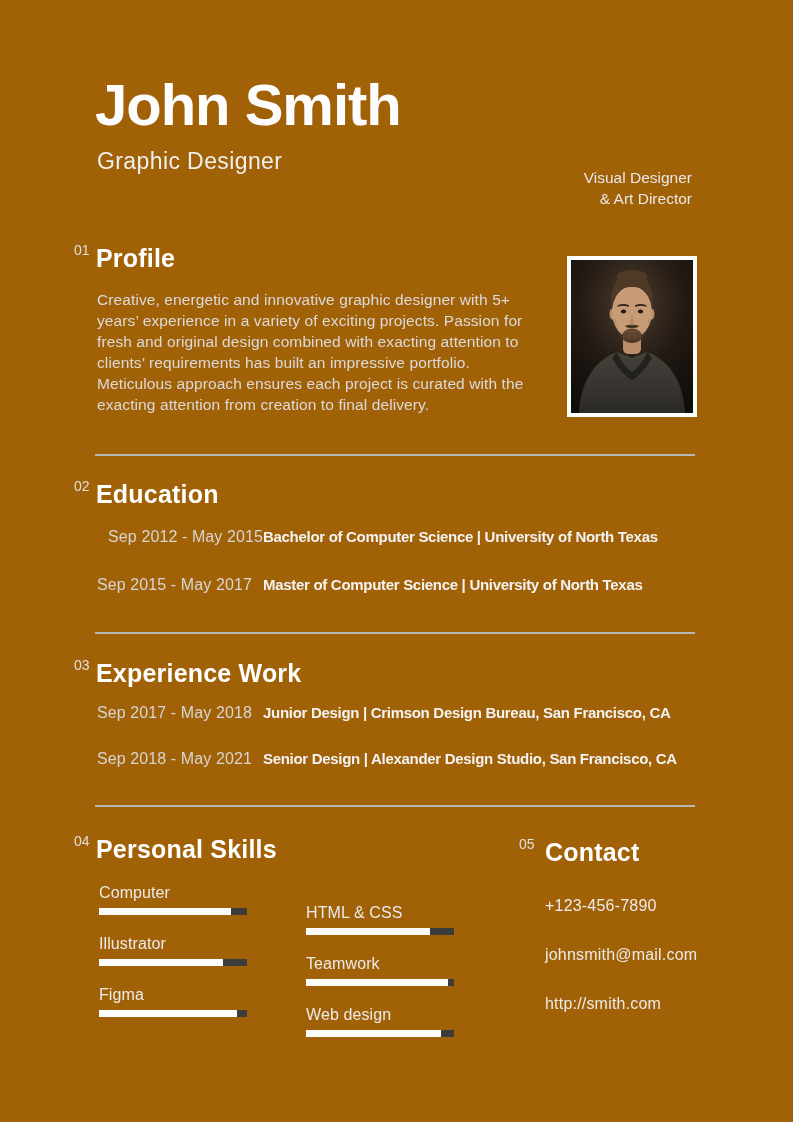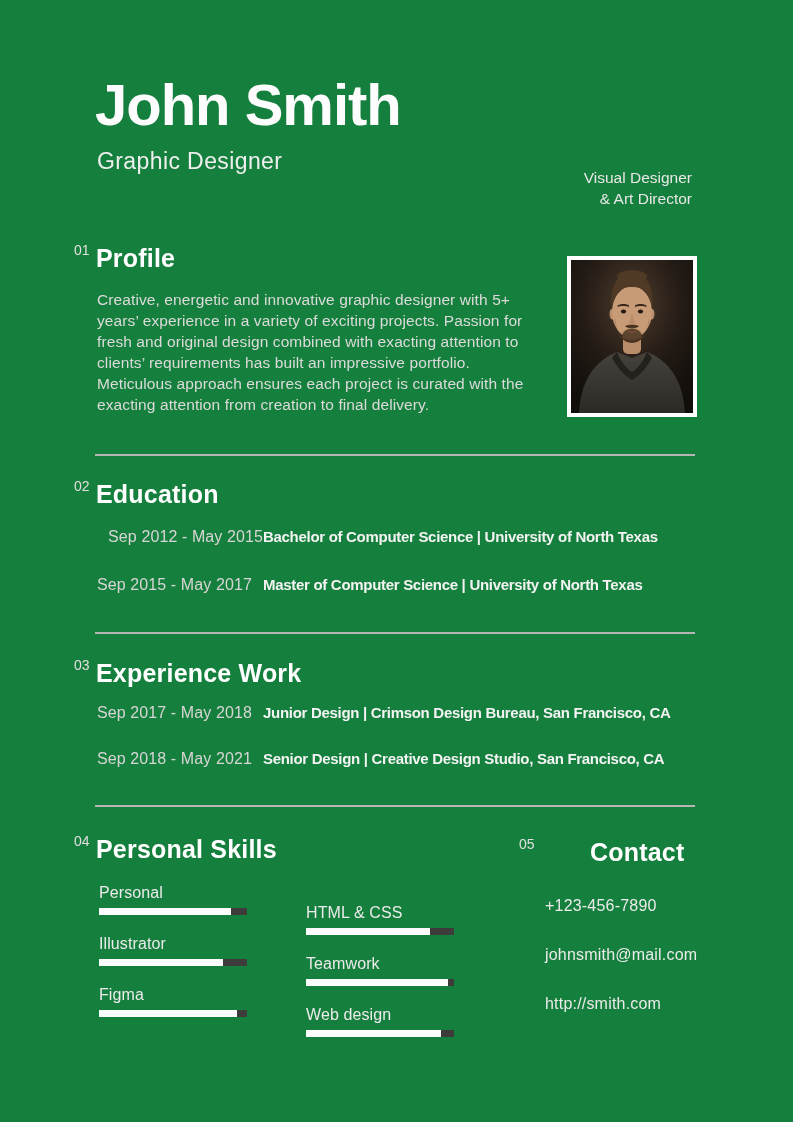--- a/index.html
+++ b/index.html
@@ -1,19 +1,19 @@
 <!DOCTYPE html>
 <html><head>
 <meta charset="utf-8">
 <style>
   * { margin:0; padding:0; box-sizing:border-box; }
   html,body { background:#221f1f; }
   .page {
     position:relative; width:793px; height:1122px;
-    background:#15803d; overflow:hidden;
+    background:#a16207; overflow:hidden;
     font-family:"Liberation Sans", sans-serif; color:#ffffff;
   }
   .abs { position:absolute; }
 
   .name { left:95px; top:76px; font-size:58px; font-weight:bold; letter-spacing:-1px; color:#fdfdfd; line-height:1; }
   .subtitle { left:97px; top:150px; font-size:23px; letter-spacing:0.4px; color:#f0efef; line-height:1; }
   .role-block { right:101px; top:167px; text-align:right; font-size:15.5px; line-height:21px; color:#e9e7e7; }
 
   .sec-num { font-size:14px; color:#e0dede; line-height:1; }
   .sec-title { font-size:25px; font-weight:bold; color:#ffffff; line-height:1; letter-spacing:0.2px; }
@@ -105,31 +105,31 @@
   <div class="abs divider" style="top:632px;"></div>
 
   <div class="abs sec-num" style="left:74px; top:658px;">03</div>
   <h2 class="abs sec-title" style="left:96px; top:661px;">Experience Work</h2>
   <div class="abs entry-row" style="top:704px;">
     <span class="entry-period">Sep 2017 - May 2018</span>
     <span class="entry-detail">Junior Design | Crimson Design Bureau, San Francisco, CA</span>
   </div>
   <div class="abs entry-row" style="top:750px;">
     <span class="entry-period">Sep 2018 - May 2021</span>
-    <span class="entry-detail">Senior Design | Creative Design Studio, San Francisco, CA</span>
+    <span class="entry-detail">Senior Design | Alexander Design Studio, San Francisco, CA</span>
   </div>
 
   <div class="abs divider" style="top:805px;"></div>
 
   <div class="abs sec-num" style="left:74px; top:834px;">04</div>
   <h2 class="abs sec-title" style="left:96px; top:837px;">Personal Skills</h2>
 
   <div class="abs skills-col" style="left:99px; top:884px;">
     <div class="skill-item">
-      <div class="skill-label">Personal</div>
+      <div class="skill-label">Computer</div>
       <div class="skill-track">
           <div class="skill-fill" style="width: 89%;"></div>
         </div>
     </div>
     <div class="skill-item">
       <div class="skill-label">Illustrator</div>
       <div class="skill-track">
           <div class="skill-fill" style="width: 84%;"></div>
         </div>
     </div>
@@ -156,20 +156,20 @@
     </div>
     <div class="skill-item">
       <div class="skill-label">Web design</div>
       <div class="skill-track">
           <div class="skill-fill" style="width: 91%;"></div>
         </div>
     </div>
   </div>
 
   <div class="abs sec-num" style="left:519px; top:837px;">05</div>
-  <h2 class="abs sec-title" style="left:545px; top:840px;margin-left:45px;">Contact</h2>
+  <h2 class="abs sec-title" style="left:545px; top:840px;">Contact</h2>
   <div class="abs contact-list">
     <div class="contact-item">+123-456-7890</div>
     <div class="contact-item">johnsmith@mail.com</div>
     <div class="contact-item">http://smith.com</div>
   </div>
 
 </div>
 
 </body></html>

